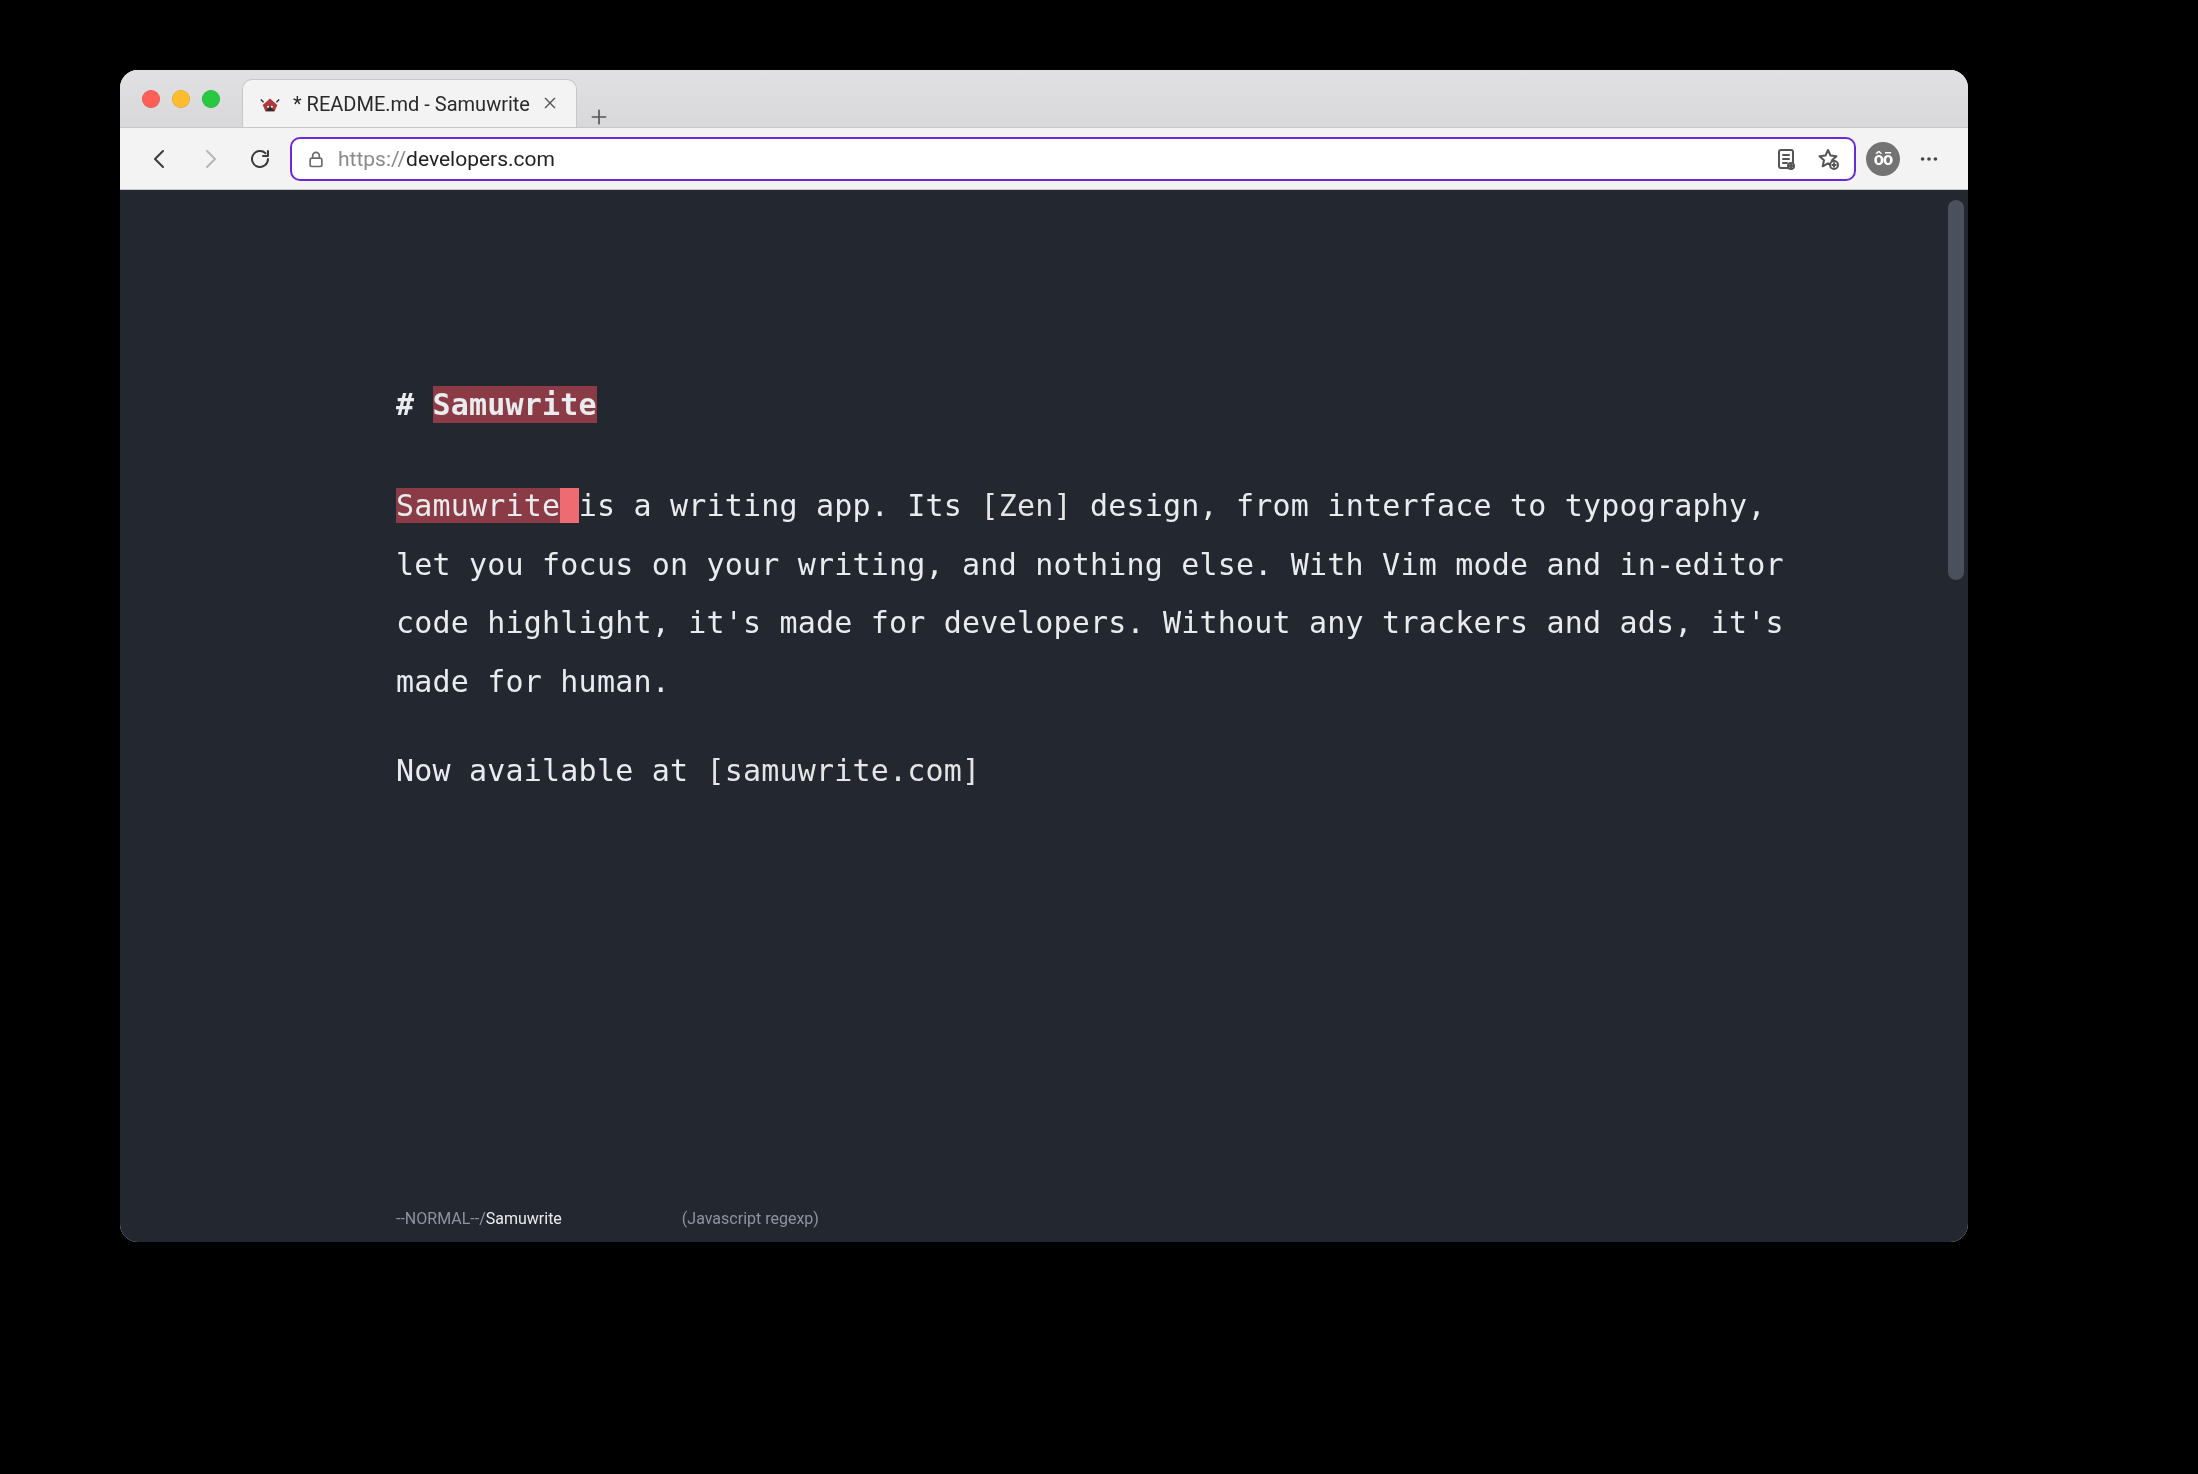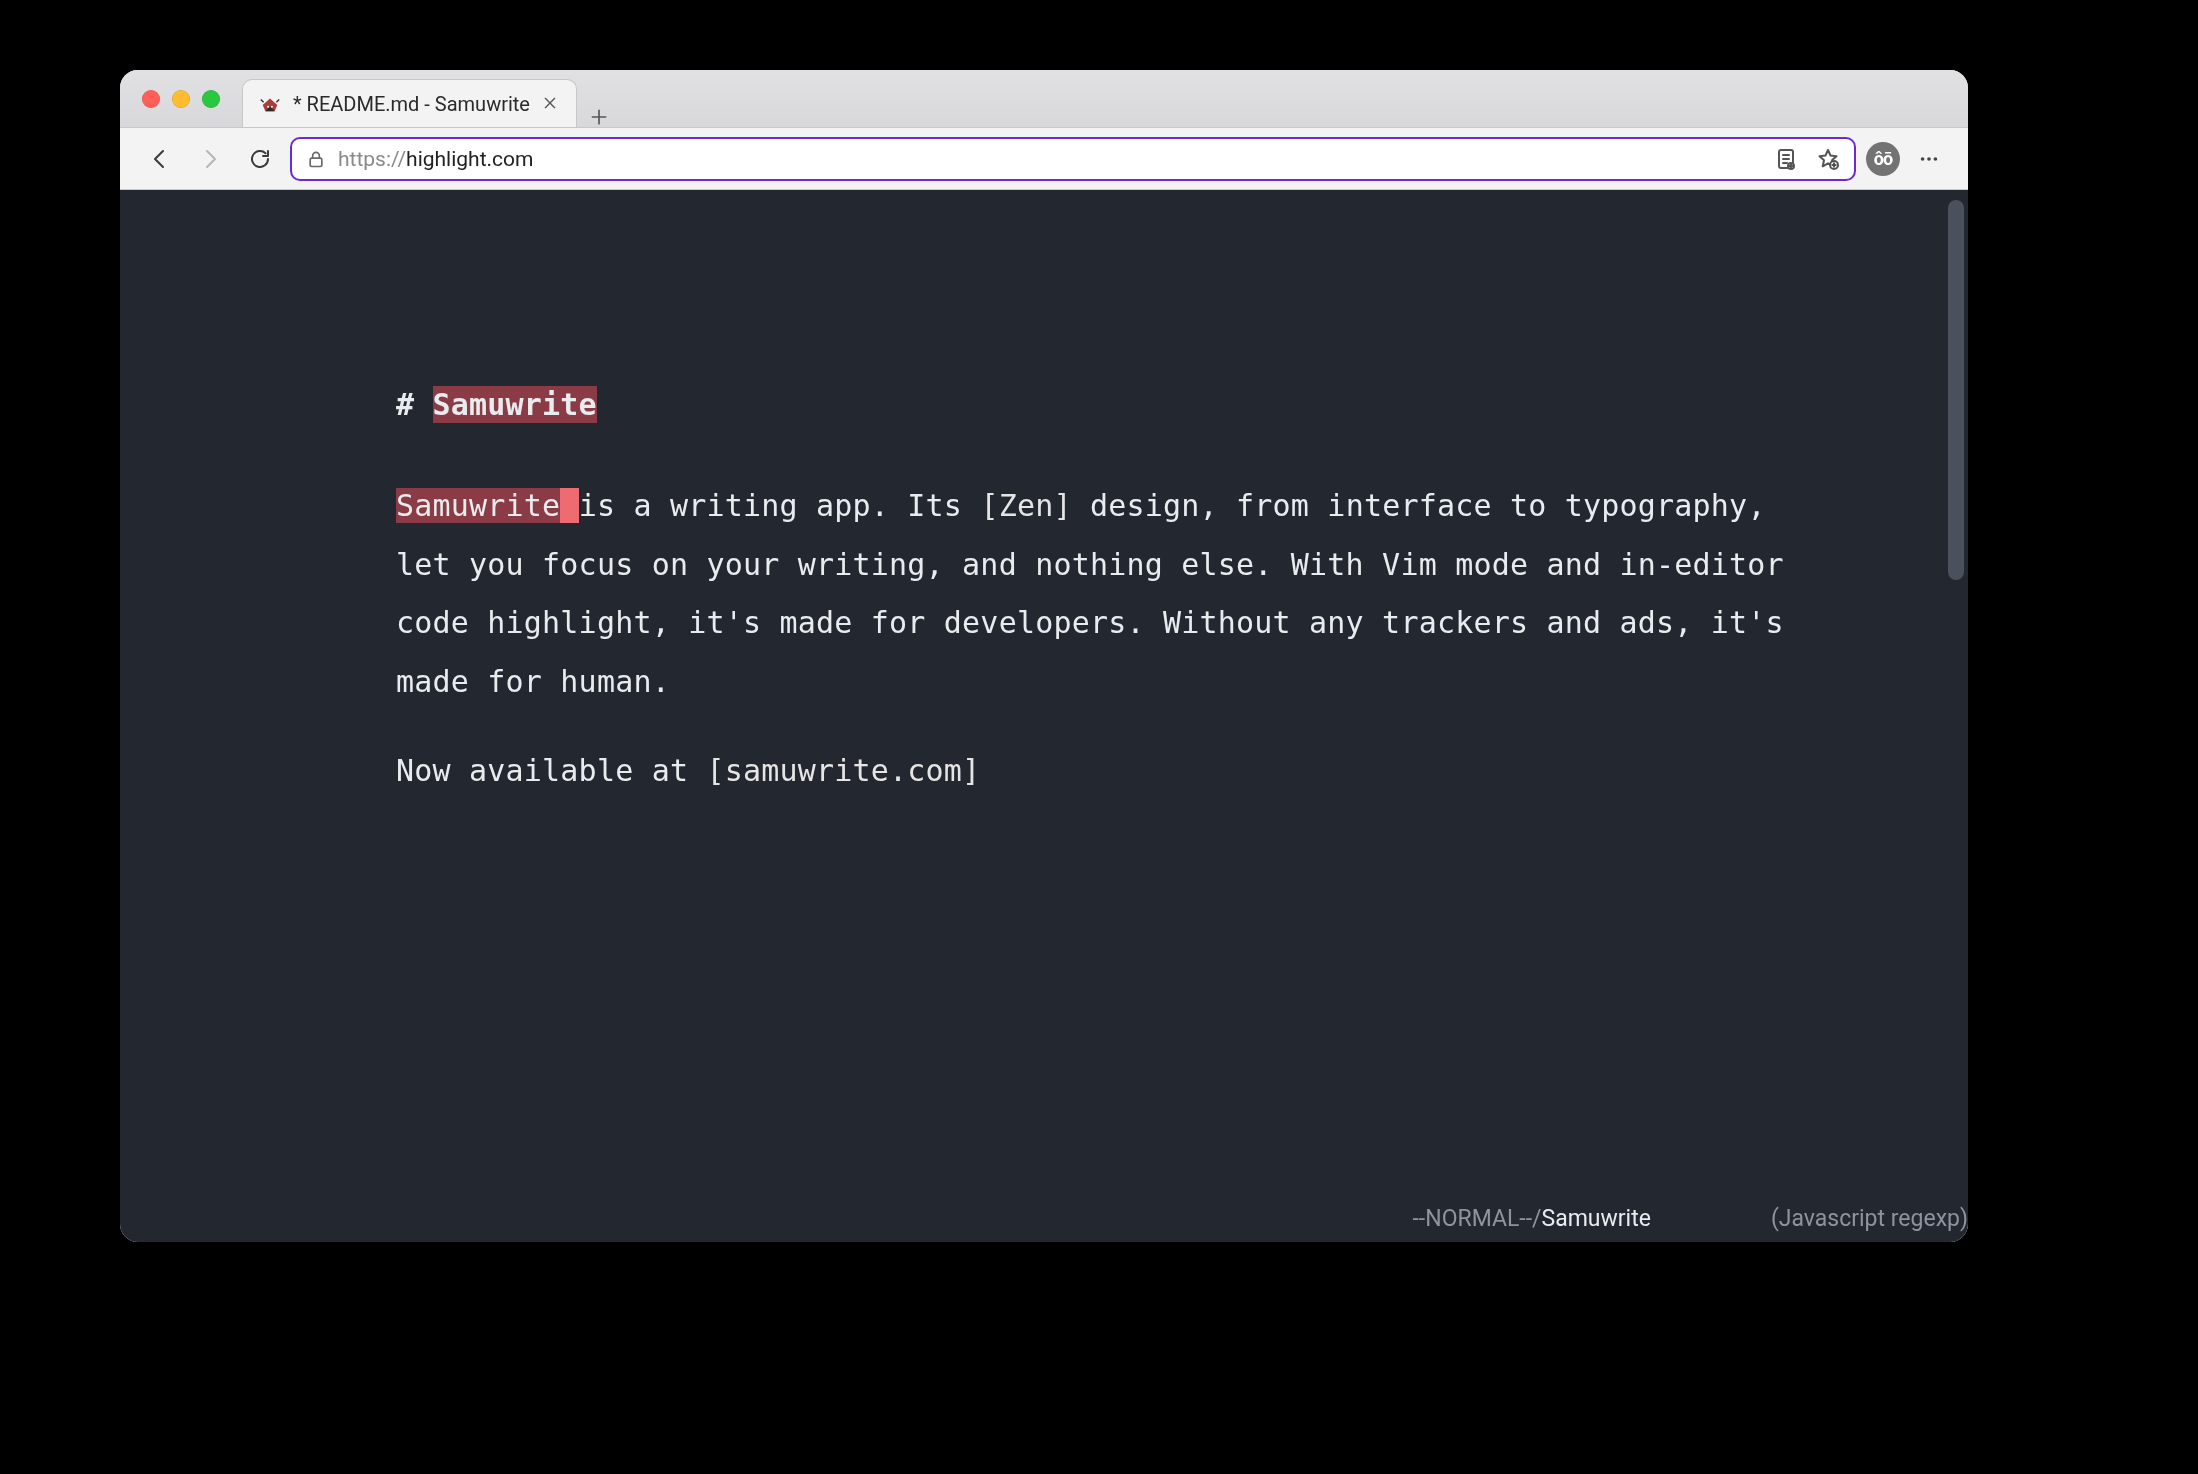--- a/index.html
+++ b/index.html
@@ -186,23 +186,22 @@
     border-radius:8px;
   }
 
   .statusbar {
     position:absolute;
     left:16px; right:0; bottom:0;
     height: 48px;
     display:flex; align-items:center;
     color:#d0d3d9;
     font-family: -apple-system, BlinkMacSystemFont, "Segoe UI", Roboto, sans-serif;
-    font-size: 23px;
+    font-size: 16px;
     padding-left: 260px;
-    justify-content: flex-end;
   }
   .statusbar .mode { color:#8d94a0; }
   .statusbar .query { color:#e9ecef; }
   .statusbar .variant { color:#8d94a0; margin-left: 120px; }
 </style>
 </head>
 <body>
 
 <div class="stage">
   <div class="browser-window">
@@ -258,21 +257,21 @@
 
       <div class="addrbar">
         <span class="lock">
           <svg viewBox="0 0 24 24">
               <rect x="5" y="11" width="14" height="10" rx="2"></rect>
               <path d="M8 11 V8 a4 4 0 0 1 8 0 V11"></path>
             </svg>
         </span>
         <span class="url">
           <span class="scheme">https://</span>
-            <span>highlight.com</span>
+            <span>developers.com</span>
         </span>
         <span class="right-icons">
           <span class="icon-slot">
             <svg viewBox="0 0 24 24">
                 <rect x="5" y="3" width="14" height="18" rx="2"></rect>
                 <path d="M9 8 H15 M9 12 H15 M9 16 H13"></path>
                 <circle cx="17" cy="19" r="3" fill="#fff" stroke="currentColor"></circle>
                 <path d="M17 17.5 V20.5 M15.5 19 H18.5"></path>
               </svg>
           </span>

